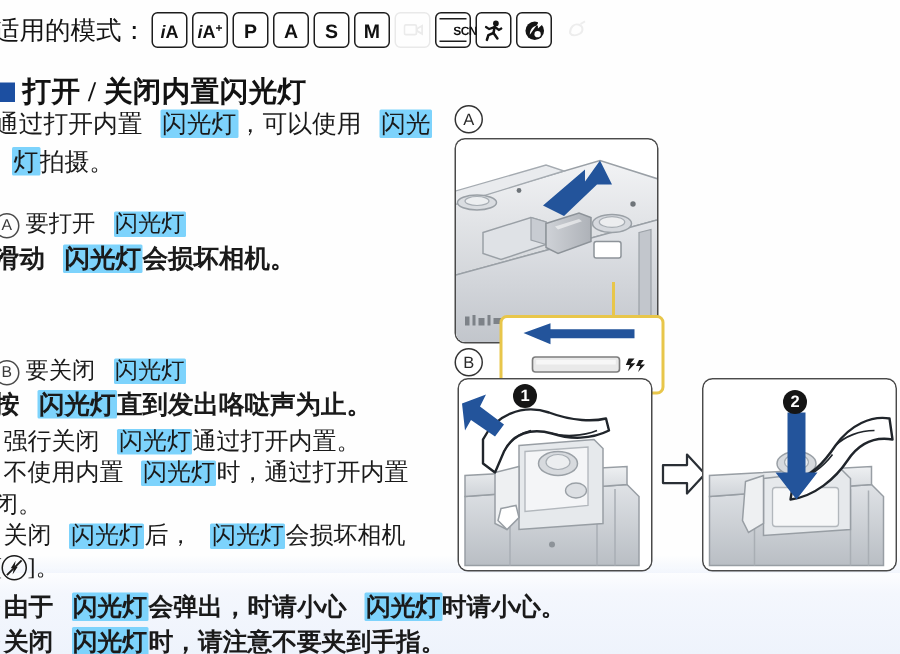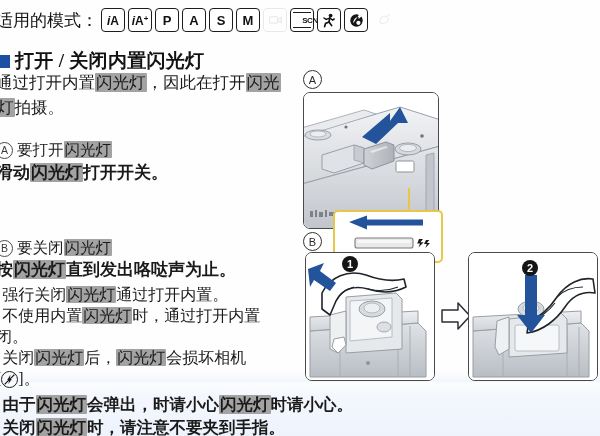--- a/index.html
+++ b/index.html
@@ -65,21 +65,21 @@
     font-size:19px;font-weight:700;color:#121212;letter-spacing:.3px;
     font-family:"Liberation Serif","DejaVu Serif",serif;
   }
 
   
   .txt{
     position:absolute;left:-4px;
     font-size:16.5px;line-height:25px;color:#1a1a1a;
     font-family:"Liberation Serif","DejaVu Serif",serif;
   }
-  .hl{background:#a3a3a3;padding:0 1px;border-radius:1px;}
+  .hl{background:#7dd3fc;padding:0 1px;border-radius:1px;margin-left:12px;}
   .b{font-weight:700;}
   .sub{font-size:15.5px;}
 
   .circ{
     display:inline-flex;align-items:center;justify-content:center;
     width:15px;height:15px;border:1.3px solid #4a4a4a;border-radius:50%;
     font-size:10.5px;color:#3a3a3a;font-family:"Liberation Sans",sans-serif;
     vertical-align:1px;margin-right:4px;
     font-weight:400;
   }
@@ -188,28 +188,28 @@
         </svg>
     </span>
   </div>
 
   <div class="heading">
     <span class="blue-sq"></span>
     <span class="heading-text">打开 / 关闭内置闪光灯</span>
   </div>
 
   <div class="txt" style="top:70px;width:292px;">
-    <span>通过打开内置</span><span class="hl">闪光灯</span><span>，因此在打开</span><span class="hl">闪光</span><span class="hl">灯</span><span>拍摄。</span>
+    <span>通过打开内置</span><span class="hl">闪光灯</span><span>，可以使用</span><span class="hl">闪光</span><span class="hl">灯</span><span>拍摄。</span>
   </div>
 
   <div class="txt sub" style="top:137px;width:292px;">
     <span class="circ">A</span><span>要打开</span><span class="hl">闪光灯</span>
   </div>
   <div class="txt b" style="top:160px;width:292px;font-size:17px;">
-    <span>滑动</span><span class="hl">闪光灯</span><span>打开开关。</span>
+    <span>滑动</span><span class="hl">闪光灯</span><span>会损坏相机。</span>
   </div>
 
   <div class="txt sub" style="top:235px;width:292px;">
     <span class="circ">B</span><span>要关闭</span><span class="hl">闪光灯</span>
   </div>
   <div class="txt b" style="top:257px;width:295px;font-size:17px;">
     <span>按</span><span class="hl">闪光灯</span><span>直到发出咯哒声为止。</span>
   </div>
 
   <div class="txt" style="top:282px;width:295px;font-size:16px;">

